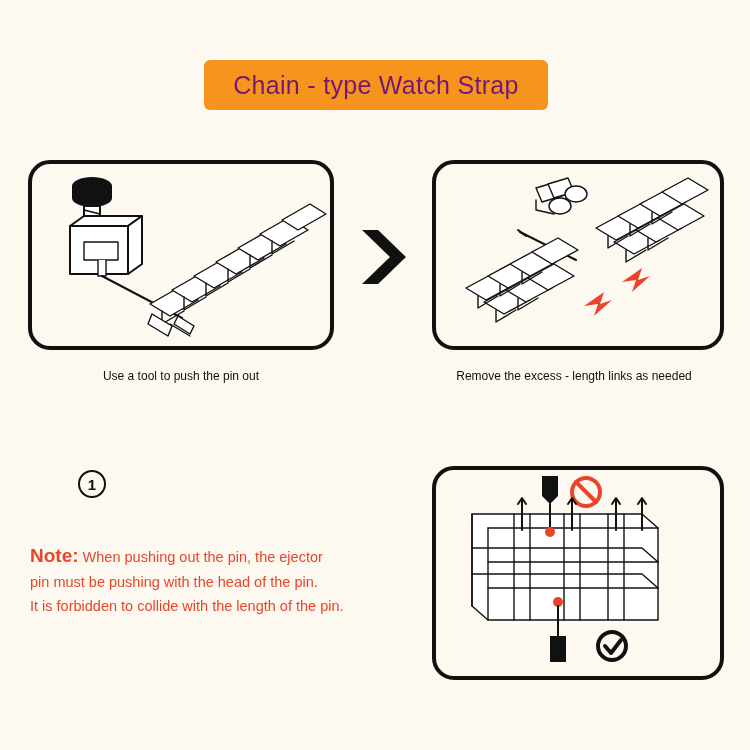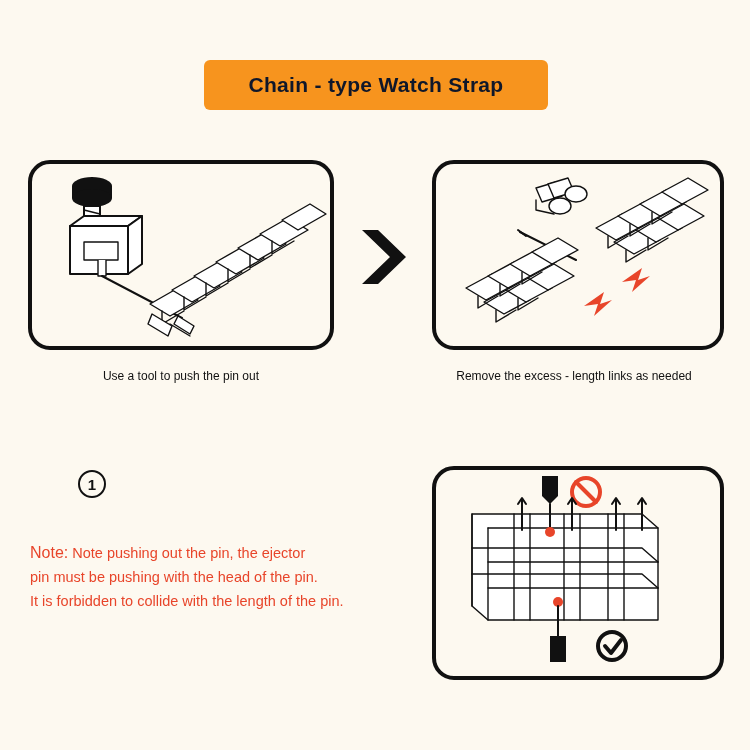--- a/index.html
+++ b/index.html
@@ -28,23 +28,23 @@
     top: 60px;
     width: 344px;
     height: 50px;
     background: #f7941e;
     border-radius: 6px;
     display: flex;
     align-items: center;
     justify-content: center;
   }
   .title-text {
-    color: #0f172a;
-    font-size: 21px;
-    font-weight: bold;
+    color: #701a75;
+    font-size: 25px;
+    font-weight: normal;
     letter-spacing: 0.3px;
     white-space: nowrap;
   }
 
   
   .panel {
     position: absolute;
     border: 4px solid #111111;
     border-radius: 22px;
     background: #fdf9f0;
@@ -95,22 +95,22 @@
   .note {
     position: absolute;
     left: 30px;
     top: 540px;
     width: 390px;
     color: #e8452a;
     font-size: 14.5px;
     line-height: 1.65;
   }
   .note .note-label {
-    font-size: 16px;
-    font-weight: normal;
+    font-size: 19px;
+    font-weight: bold;
     color: #e8452a;
   }
 
   svg { display: block; }
   .ln { fill: none; stroke: #111111; stroke-width: 2; stroke-linejoin: round; stroke-linecap: round; }
   .ln-thin { fill: none; stroke: #111111; stroke-width: 1.4; stroke-linejoin: round; stroke-linecap: round; }
   .fillw { fill: #ffffff; stroke: #111111; stroke-width: 2; stroke-linejoin: round; }
   .fillw-thin { fill: #ffffff; stroke: #111111; stroke-width: 1.4; stroke-linejoin: round; }
   .fillk { fill: #111111; }
   .redfill { fill: #e8452a; }
@@ -226,21 +226,21 @@
         <path d="M186 118 L206 104 L202 116 L214 112 L196 128 L200 116 Z"></path>
         <path d="M148 142 L168 128 L164 140 L176 136 L158 152 L162 140 Z"></path>
       </g>
     </svg>
 
   </div>
   <div class="caption" id="cap2">Remove the excess - length links as needed</div>
 
   <div class="note">
     <span class="note-label">Note:</span>
-    <span>Note pushing out the pin, the ejector</span><br>
+    <span>When pushing out the pin, the ejector</span><br>
     <span>pin must be pushing with the head of the pin.</span><br>
     <span>It is forbidden to collide with the length of the pin.</span>
   </div>
 
   <div class="panel" id="panel3">
     <svg width="284" height="206" viewBox="0 0 284 206">
 
       <path d="M36 44 L206 44 L222 58 L222 150 L52 150 L36 136 Z" class="fillw-thin"></path>
       <path d="M36 44 L36 136" class="ln-thin"></path>
       <path d="M52 58 L222 58" class="ln-thin"></path>

